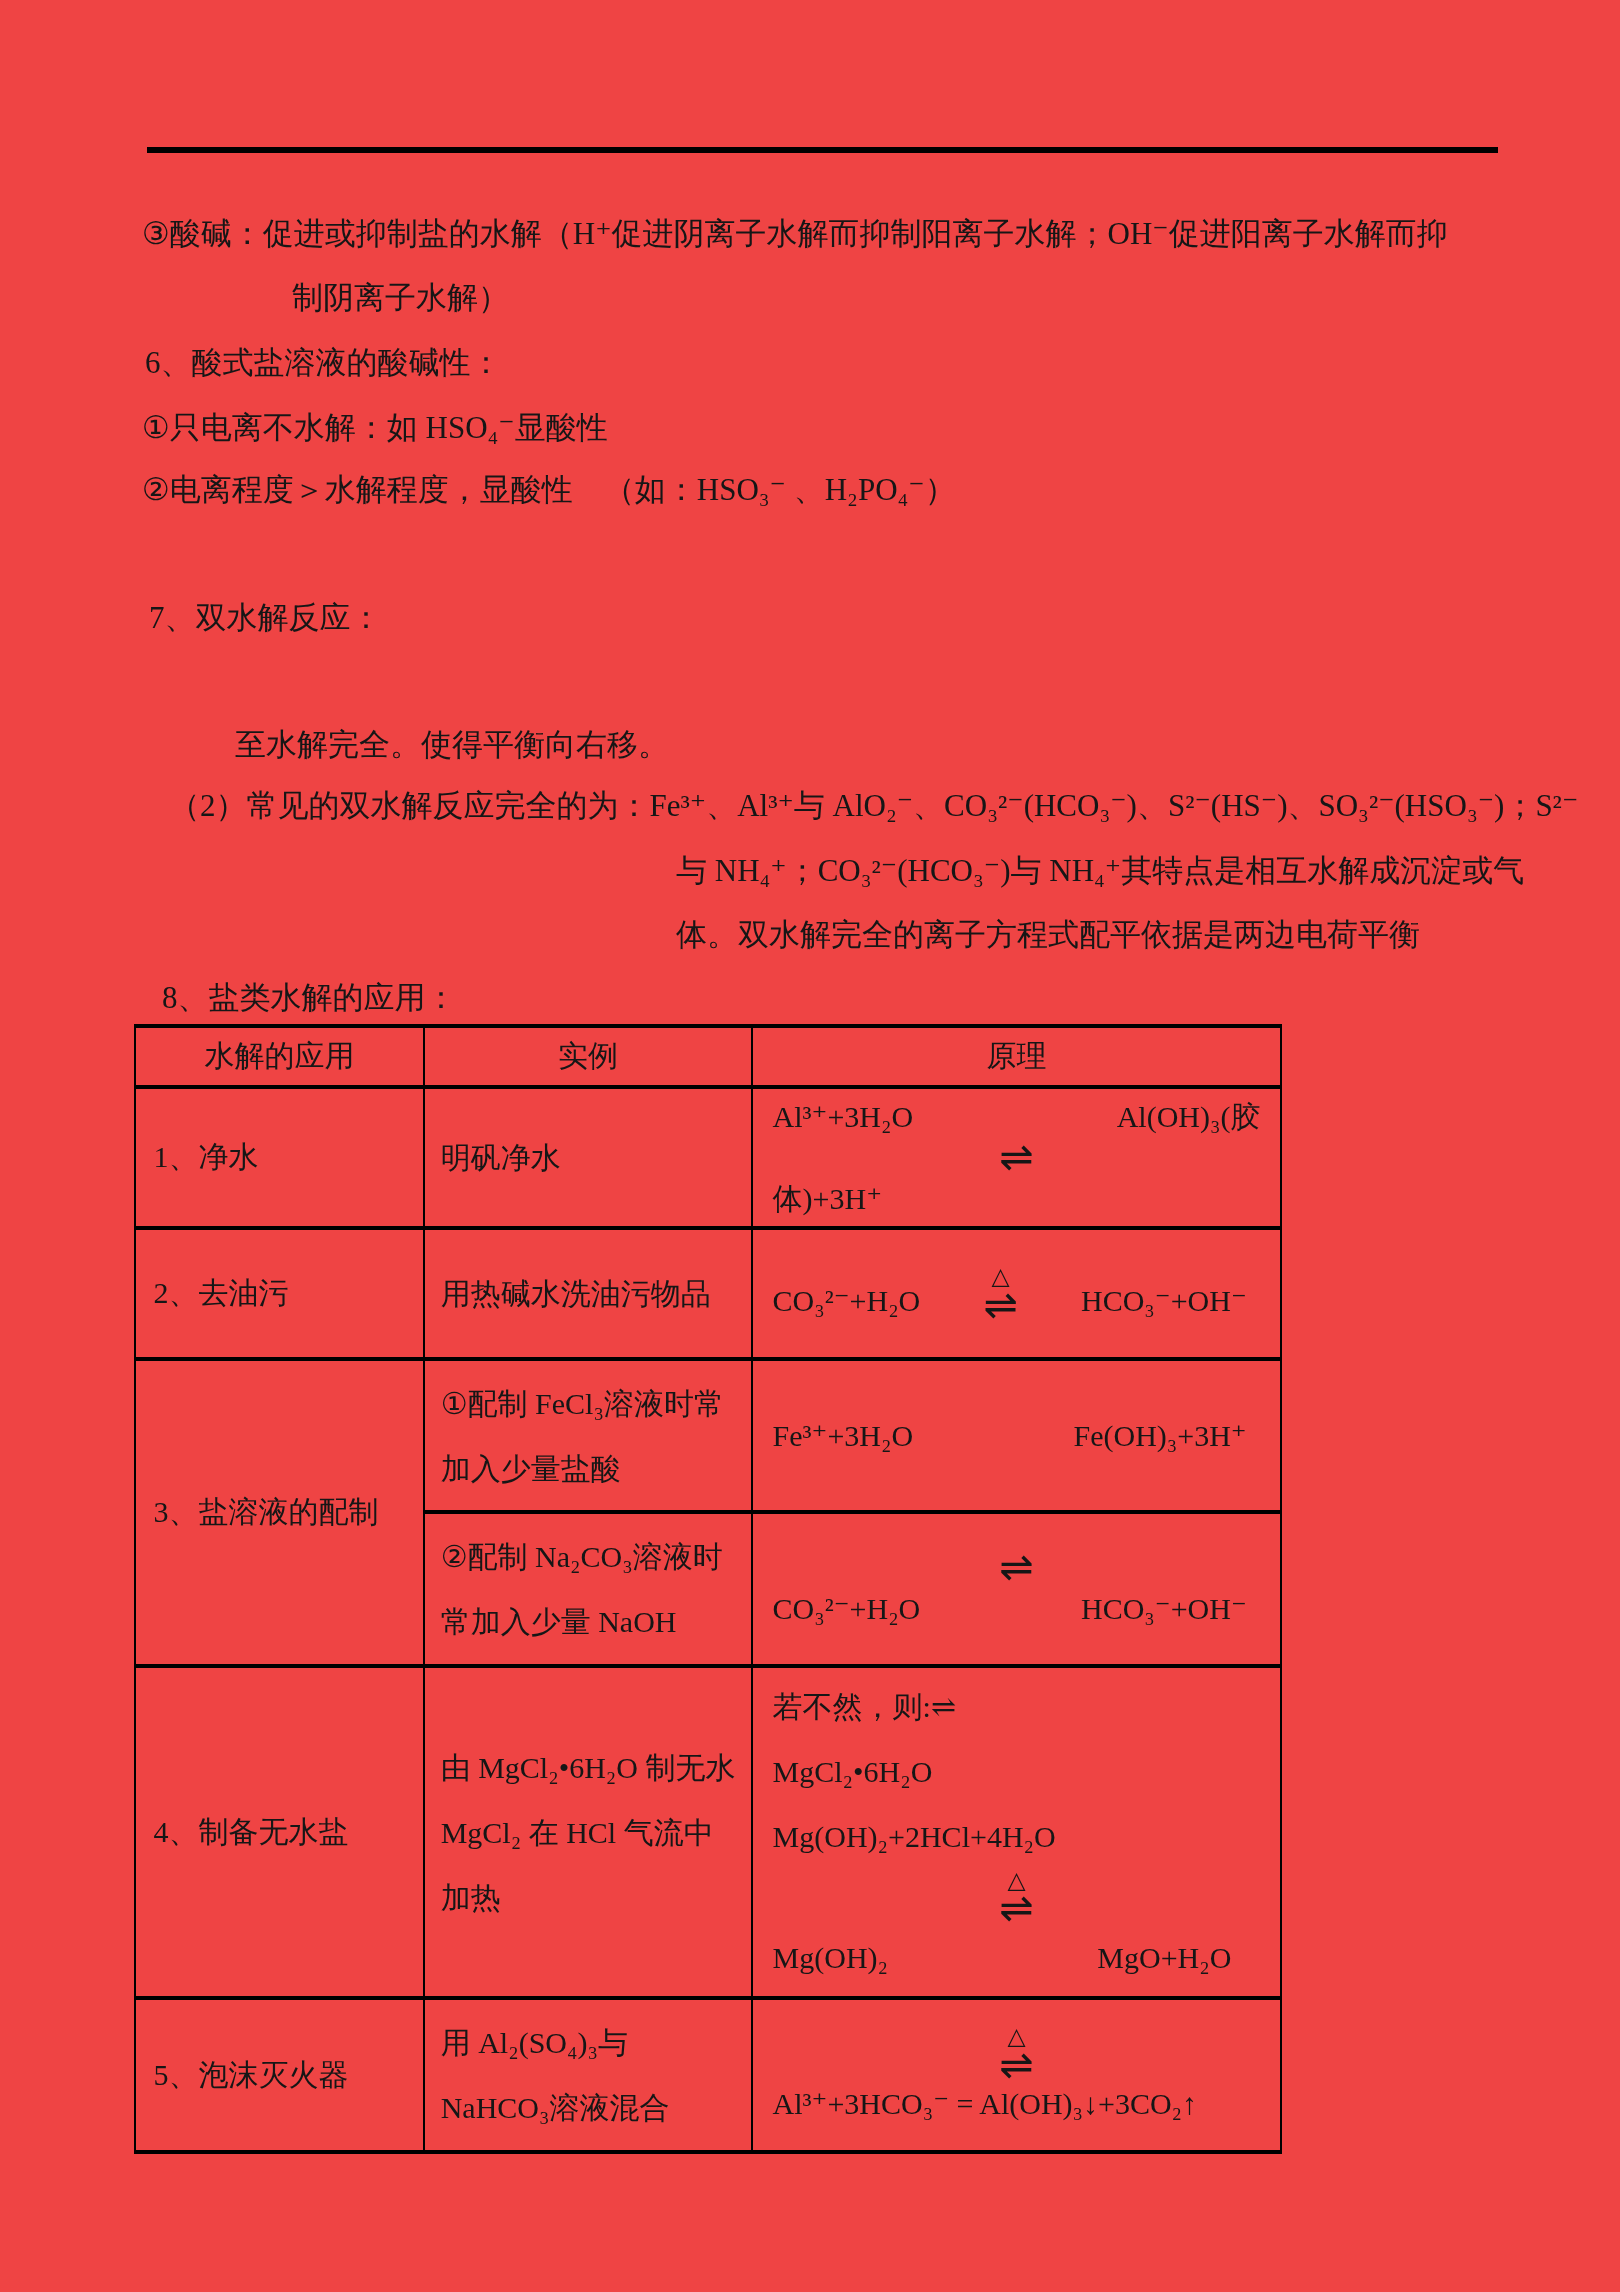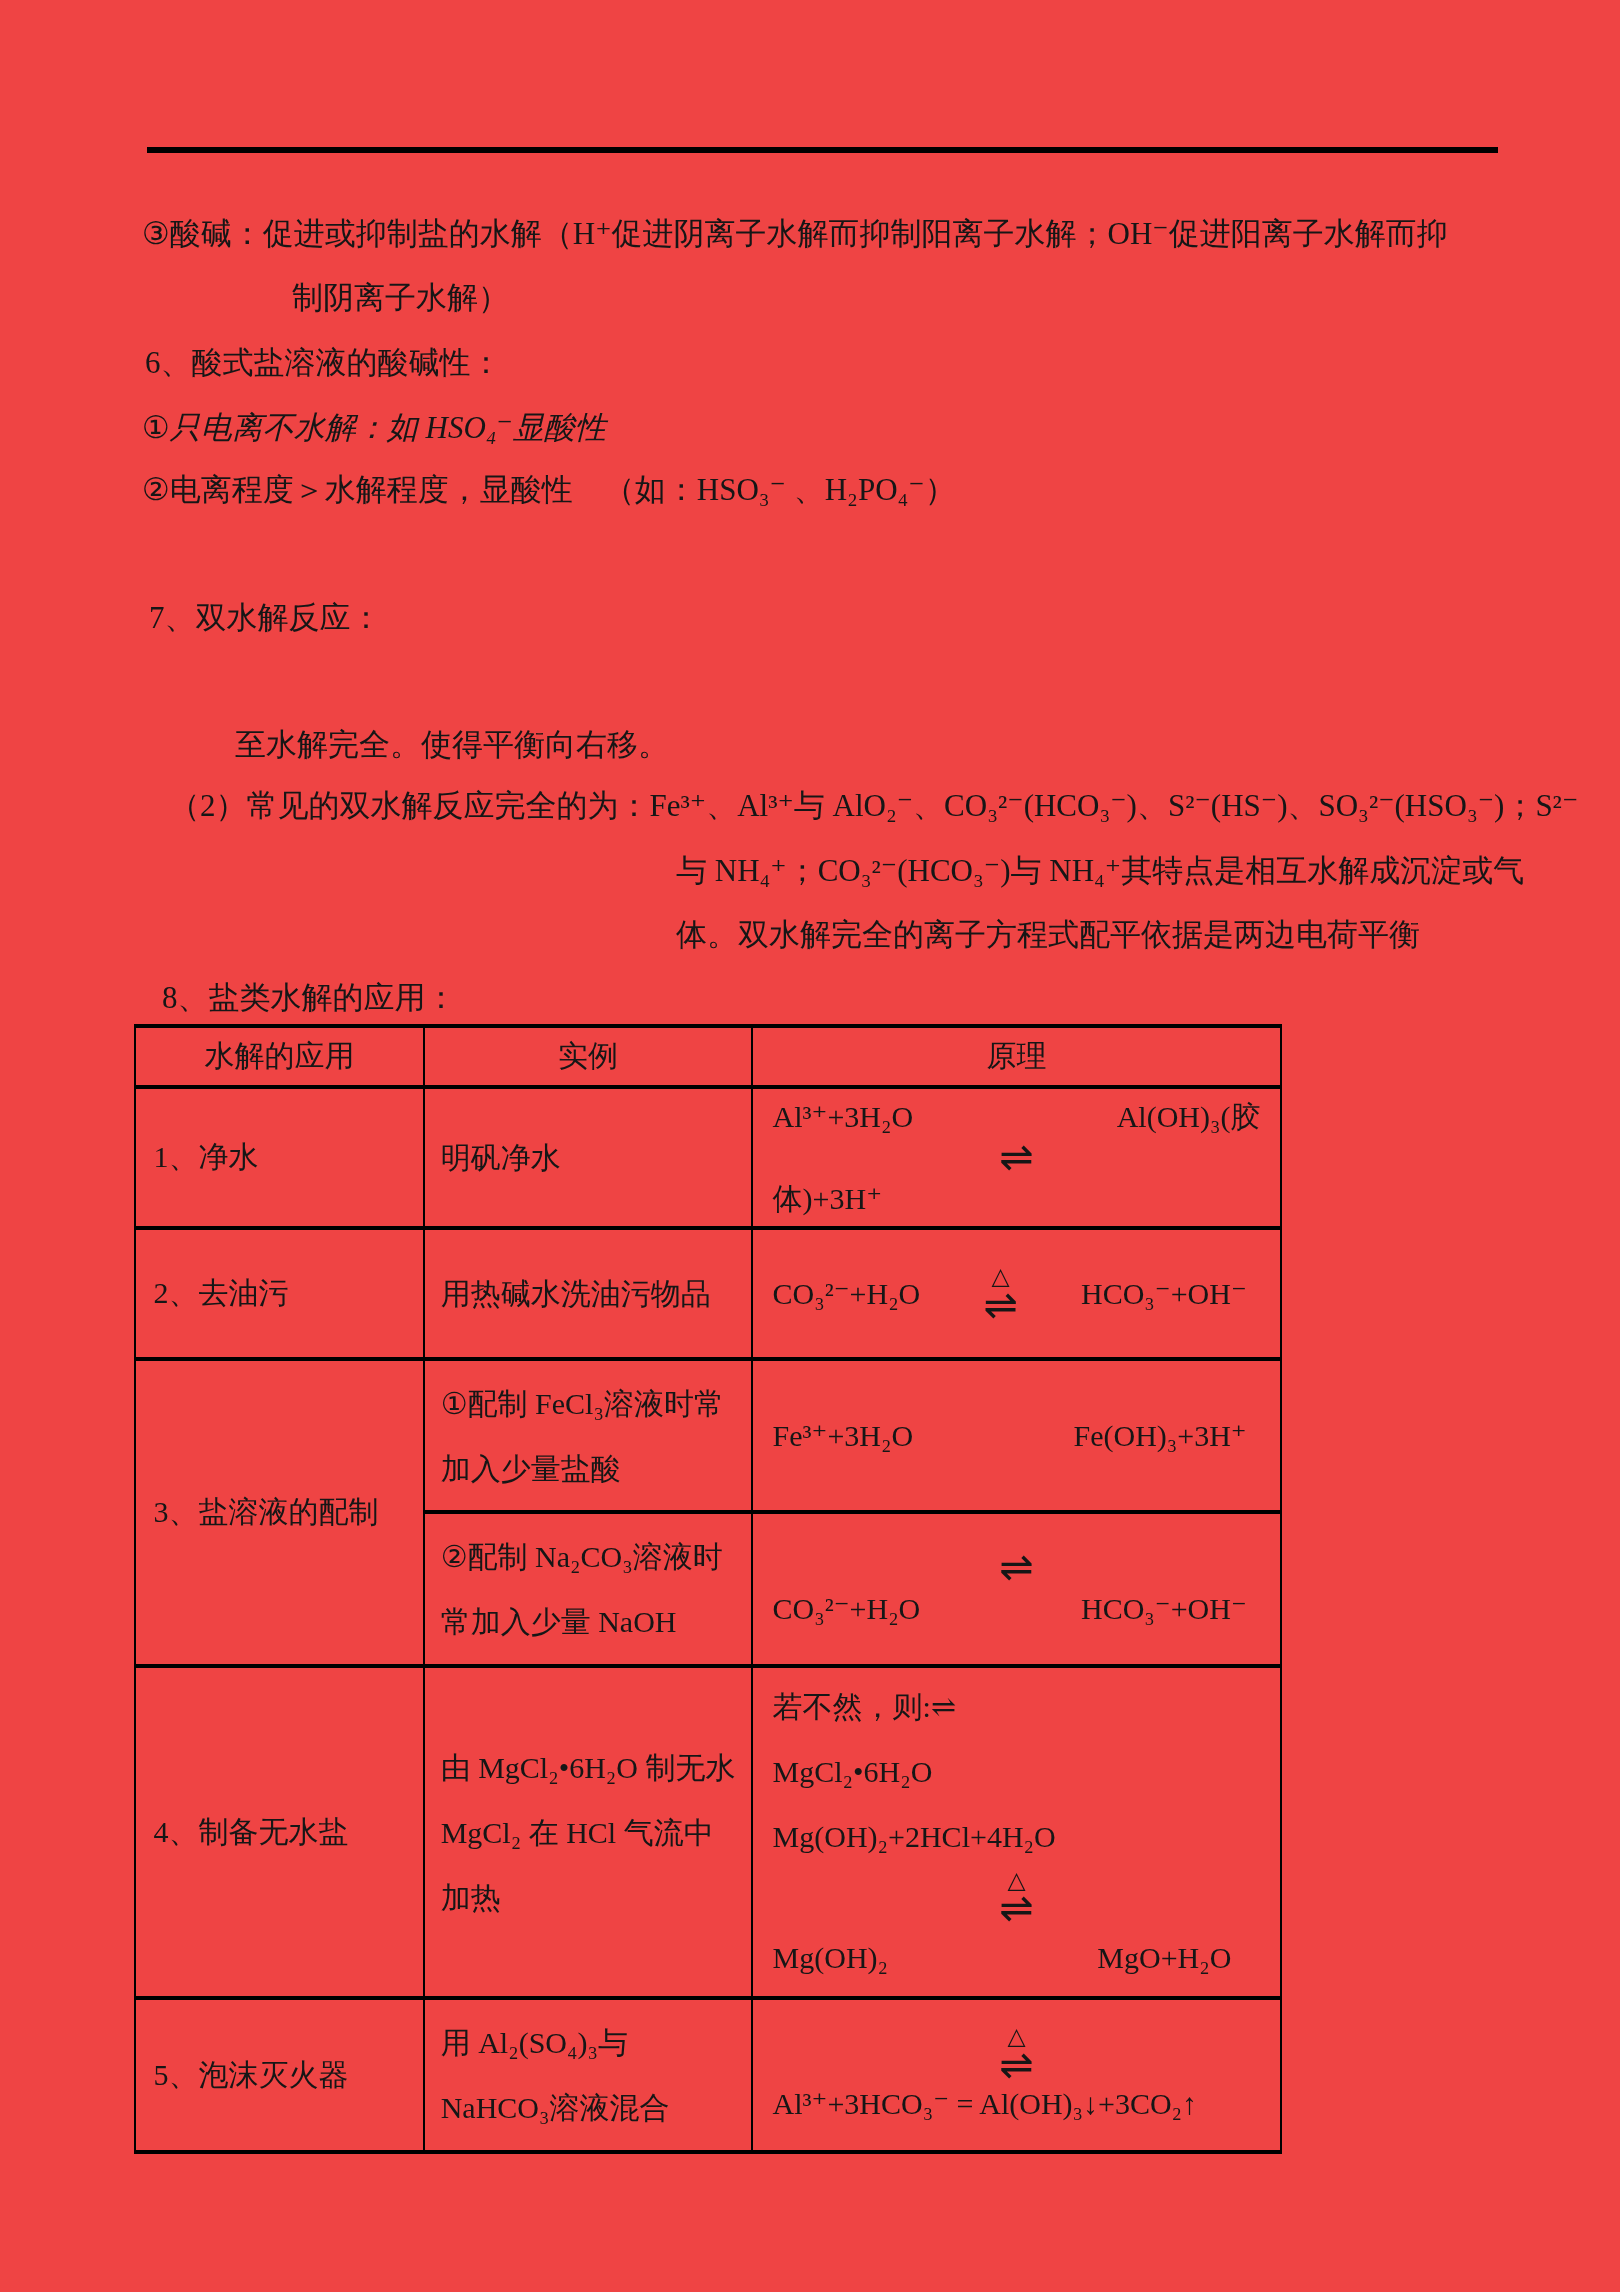--- a/index.html
+++ b/index.html
@@ -30,41 +30,41 @@
     border-left:2.9px solid #000; border-right:2.9px solid #000;
     border-top:4.9px solid #000; border-bottom:4.9px solid #000;
     vertical-align:middle;
     font-weight:normal;
     font-size:30px;
   }
   th.hd { text-align:center; font-size:31px; }
   td.app { padding-left:17.6px; font-size:30px; }
   td.ex  { padding:9.8px 13.7px 9.8px 15.7px; font-size:30px; line-height:65px; }
   td.pr  { padding:5.9px 19.6px; font-size:29px; }
-  .pline { display:flex; justify-content:flex-start; align-items:center; line-height:43px; }
+  .pline { display:flex; justify-content:flex-start; align-items:flex-end; line-height:43px; }
   .pline.spread   { justify-content:space-between; }
   .pline.centered { justify-content:center; }
   .arrow  { font-size:41px; font-family:"DejaVu Sans",sans-serif; line-height:39px; }
   .dstack { display:inline-flex; flex-direction:column; align-items:center; }
   .dstack .tri  { font-size:23.5px; line-height:23.5px; font-family:"DejaVu Sans",sans-serif; }
   .dstack .harp { font-size:41px; line-height:33px; font-family:"DejaVu Sans",sans-serif; }
   .r4line { line-height:65px; }
   .padR { padding-right:13.7px; }
 </style>
 </head>
 <body>
 
 <div class="page">
 
   <div class="top-rule"></div>
 
   <div class="tline" style="left:142px; top:214px;">③酸碱：促进或抑制盐的水解（H⁺促进阴离子水解而抑制阳离子水解；OH⁻促进阳离子水解而抑</div>
   <div class="tline" style="left:292px; top:278px;">制阴离子水解）</div>
   <div class="tline" style="left:145px; top:343px;">6、酸式盐溶液的酸碱性：</div>
-  <div class="tline" style="left:142px; top:408px;font-style:italic;">①只电离不水解：如 HSO₄⁻显酸性</div>
+  <div class="tline" style="left:142px; top:408px;">①只电离不水解：如 HSO₄⁻显酸性</div>
   <div class="tline" style="left:142px; top:470px;">②电离程度＞水解程度，显酸性　（如：HSO₃⁻ 、H₂PO₄⁻）</div>
   <div class="tline" style="left:149px; top:598px;">7、双水解反应：</div>
   <div class="tline" style="left:235px; top:725px;">至水解完全。使得平衡向右移。</div>
   <div class="tline" style="left:169px; top:786px;">（2）常见的双水解反应完全的为：Fe³⁺、Al³⁺与 AlO₂⁻、CO₃²⁻(HCO₃⁻)、S²⁻(HS⁻)、SO₃²⁻(HSO₃⁻)；S²⁻</div>
   <div class="tline" style="left:676px; top:851px;">与 NH₄⁺；CO₃²⁻(HCO₃⁻)与 NH₄⁺其特点是相互水解成沉淀或气</div>
   <div class="tline" style="left:676px; top:915px;">体。双水解完全的离子方程式配平依据是两边电荷平衡</div>
   <div class="tline" style="left:162px; top:978px;">8、盐类水解的应用：</div>
 
   <table class="apps">
     <colgroup>

